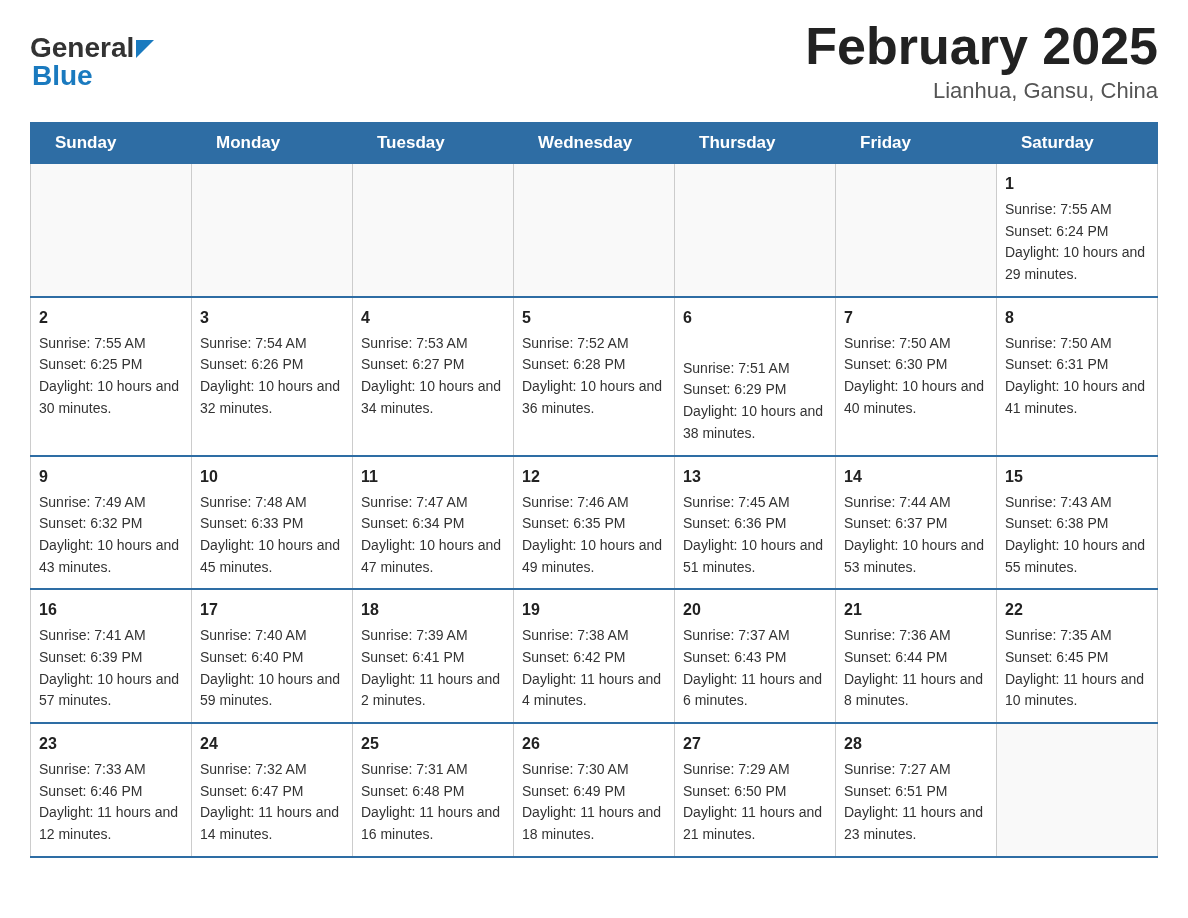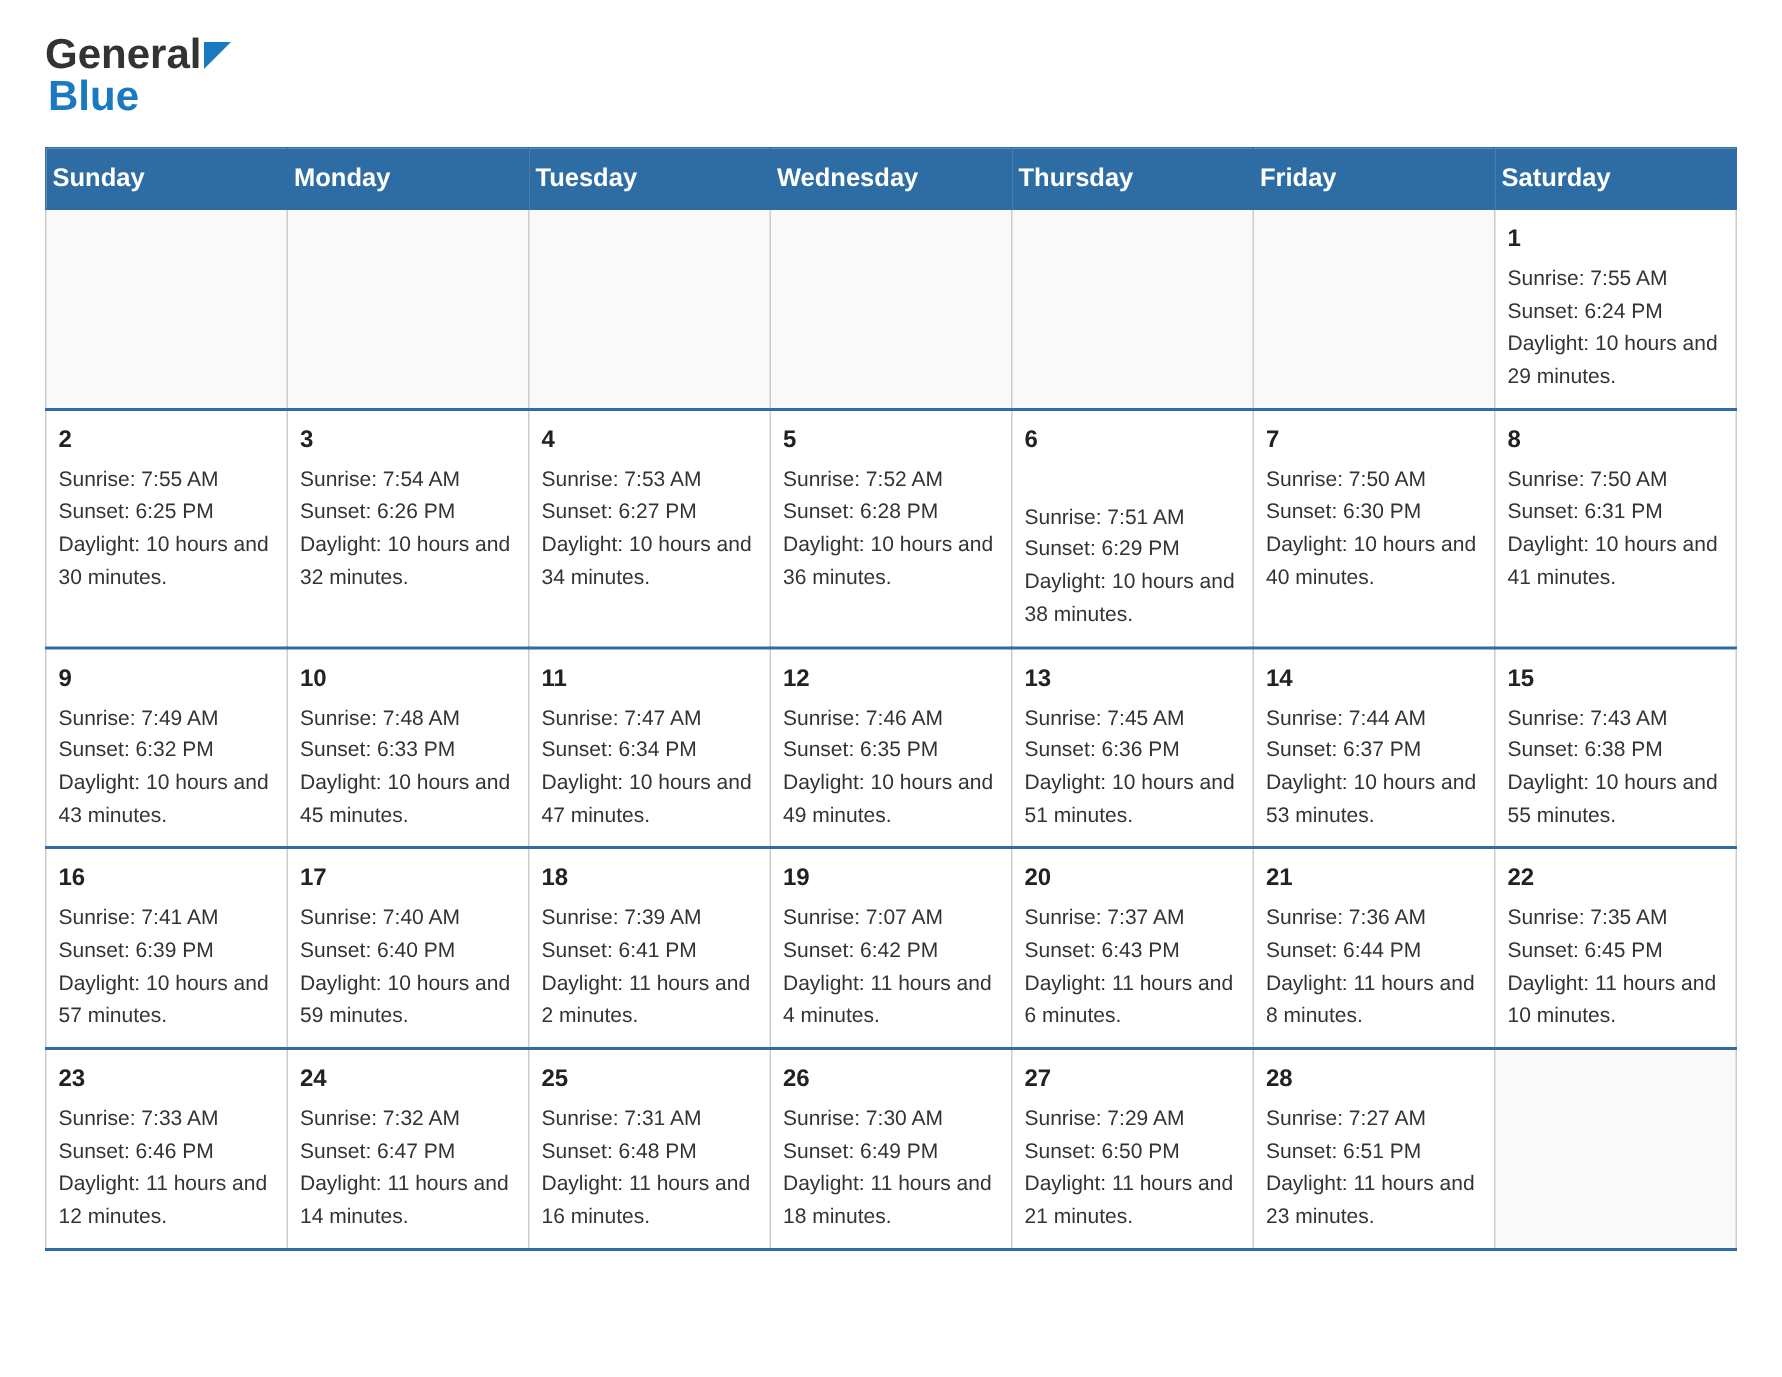--- a/index.html
+++ b/index.html
@@ -38,21 +38,21 @@
     table {
       width: 100%;
       border-collapse: collapse;
       table-layout: fixed;
     }
     thead tr th {
       background-color: #2e6da4;
       color: #fff;
       font-size: 17px;
       font-weight: bold;
-      padding: 10px 4px;
+      padding: 10px 24px;
       text-align: left;
       border: 1px solid #2e6da4;
     }
     tbody tr {
       border-bottom: 2px solid #2e6da4;
     }
     tbody tr td {
       vertical-align: top;
       padding: 8px 8px 10px 8px;
       font-size: 13px;
@@ -103,20 +103,24 @@
         <div style="display:flex; align-items:center;">
           <span style="font-size:28px;font-weight:bold;color:#333;font-family:Arial,sans-serif;">General</span>
           <svg width="18" height="18" viewBox="0 0 18 18" style="margin-left:2px;margin-top:2px;">
             <polygon points="0,0 18,0 0,18" fill="#1a7abf"></polygon>
           </svg>
         </div>
         <span style="font-size:28px;font-weight:bold;color:#1a7abf;font-family:Arial,sans-serif;margin-top:-4px;margin-left:2px;">Blue</span>
       </div>
     </div>
   </div>
+  <div class="title-block">
+    <div class="month-title">February 2025</div>
+    <div class="location">Lianhua, Gansu, China</div>
+  </div>
 </div>
 
 <table>
   <thead>
     <tr>
     <th>Sunday</th>
         <th>Monday</th>
         <th>Tuesday</th>
         <th>Wednesday</th>
         <th>Thursday</th>
@@ -241,21 +245,21 @@
 Daylight: 10 hours and 59 minutes.</div>
         </td>
         <td>
           <span class="day-num">18</span>
           <div class="day-info" style="white-space: pre-line;">Sunrise: 7:39 AM
 Sunset: 6:41 PM
 Daylight: 11 hours and 2 minutes.</div>
         </td>
         <td>
           <span class="day-num">19</span>
-          <div class="day-info" style="white-space: pre-line;">Sunrise: 7:07 AM
+          <div class="day-info" style="white-space: pre-line;">Sunrise: 7:38 AM
 Sunset: 6:42 PM
 Daylight: 11 hours and 4 minutes.</div>
         </td>
         <td>
           <span class="day-num">20</span>
           <div class="day-info" style="white-space: pre-line;">Sunrise: 7:37 AM
 Sunset: 6:43 PM
 Daylight: 11 hours and 6 minutes.</div>
         </td>
         <td>

